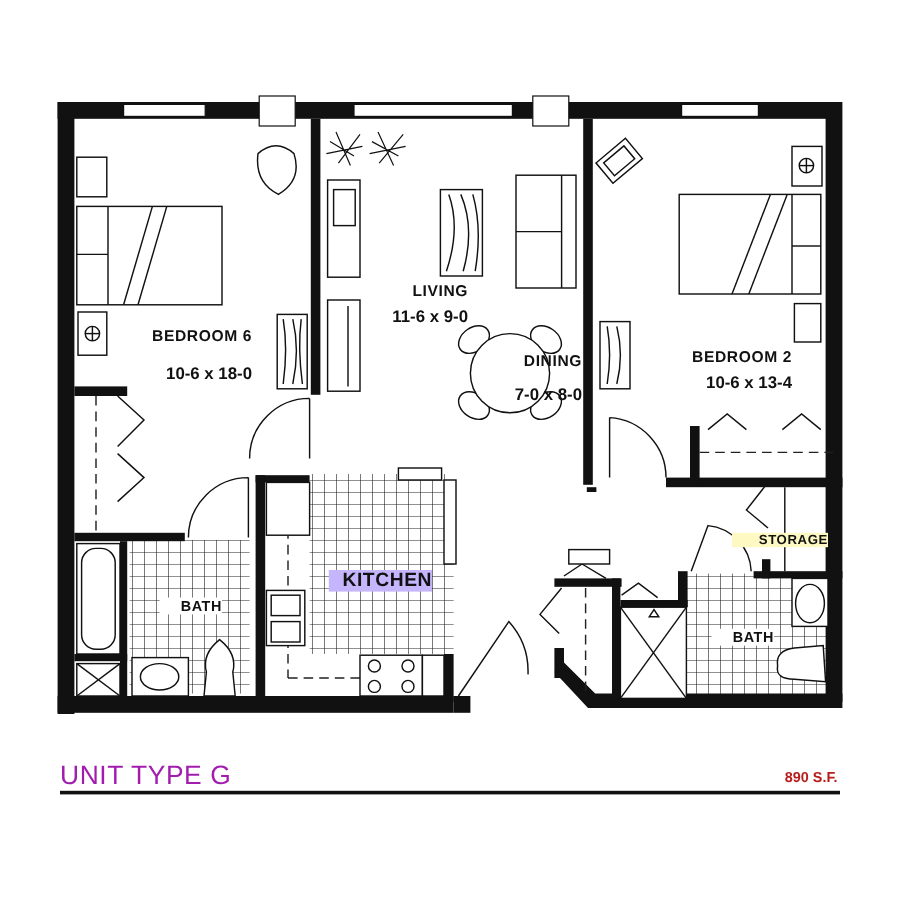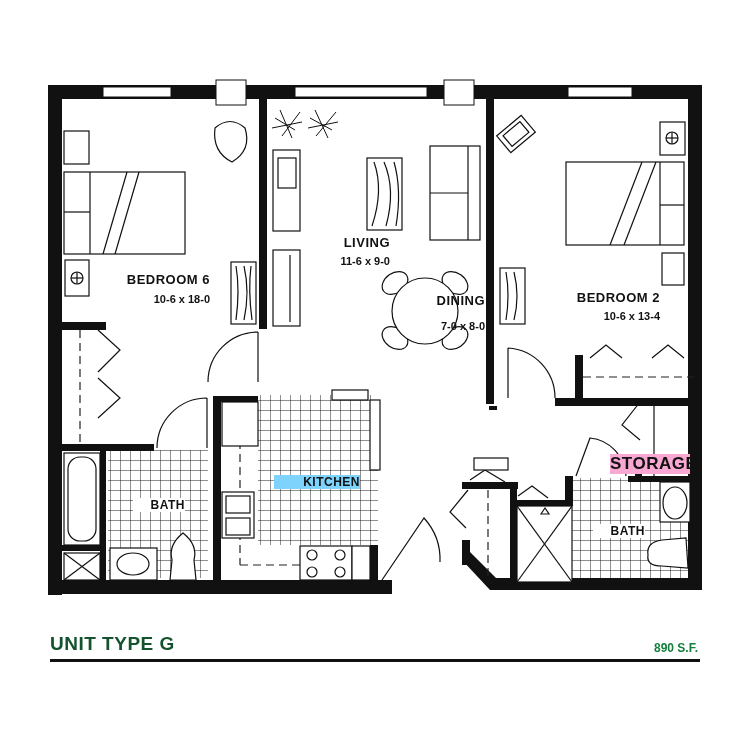--- a/index.html
+++ b/index.html
@@ -1,22 +1,22 @@
 <!DOCTYPE html>
 <html><head>
 <meta charset="utf-8">
 <style>
   html, body { margin: 0; padding: 0; background: #ffffff; }
   body { width: 750px; height: 750px; position: relative; overflow: hidden; font-family: "Liberation Sans", sans-serif; }
   #plan { position: absolute; left: 0; top: 0; }
   .lbl { position: absolute; font-family: "Liberation Sans", sans-serif; font-weight: bold; color: #111; text-align: right; white-space: nowrap; }
   .name { font-size: 13px; letter-spacing: 0.5px; }
-  .dim { font-size: 11px; }
-  .title { position: absolute; left: 50px; top: 633px; font-size: 19px; font-weight: bold; color: #14532d; letter-spacing: 0.5px; font-family: "Liberation Sans", sans-serif; }
-  .area { position: absolute; right: 52px; top: 641px; font-size: 12px; font-weight: bold; color: #15803d; font-family: "Liberation Sans", sans-serif; }
+  .dim { font-size: 14px; }
+  .title { position: absolute; left: 50px; top: 633px; font-size: 22px; font-weight: normal; color: #a21caf; letter-spacing: 0.5px; font-family: "Liberation Sans", sans-serif; }
+  .area { position: absolute; right: 52px; top: 641px; font-size: 12px; font-weight: bold; color: #b91c1c; font-family: "Liberation Sans", sans-serif; }
   .rule { position: absolute; left: 50px; top: 659px; width: 650px; height: 3px; background: #111; }
 </style>
 </head>
 <body>
 
 <svg id="plan" width="750" height="750" viewBox="0 0 750 750" xmlns="http://www.w3.org/2000/svg">
   <defs>
     <pattern id="tile" width="10" height="10" patternUnits="userSpaceOnUse">
       <rect width="10" height="10" fill="#fff"></rect>
       <path d="M10 0 L0 0 0 10" fill="none" stroke="#222" stroke-width="1"></path>
@@ -180,41 +180,41 @@
   </g>
 
   <g fill="#111">
     <rect x="489" y="406" width="8" height="4"></rect>
     <rect x="464" y="545" width="6" height="15"></rect>
   </g>
 </svg>
 
 <div class="lbl" style="left:100px; top:272px; width:110px;">
   <div class="name">BEDROOM 6</div>
-  <div class="dim" style="margin-top:6px;">10-6 x 18-0</div>
+  <div class="dim" style="margin-top:16px;">10-6 x 18-0</div>
 </div>
 
 <div class="lbl" style="left:300px; top:235px; width:90px;">
   <div class="name">LIVING</div>
   <div class="dim" style="margin-top:5px;">11-6 x 9-0</div>
 </div>
 
 <div class="lbl" style="left:403px; top:293px; width:82px;">
   <div class="name">DINING</div>
   <div class="dim" style="margin-top:12px;">7-0 x 8-0</div>
 </div>
 
 <div class="lbl" style="left:545px; top:290px; width:115px;">
   <div class="name">BEDROOM 2</div>
   <div class="dim" style="margin-top:5px;">10-6 x 13-4</div>
 </div>
 
-<div class="lbl name" style="left:274px; top:475px; width:86px; background:#7dd3fc; font-size:12px;">KITCHEN</div>
+<div class="lbl name" style="left:274px; top:475px; width:86px; background:#c4b5fd; font-size:16px;">KITCHEN</div>
 
 <div class="lbl name" style="left:133px; top:498px; width:52px; background:#fff; font-size:12px;">BATH</div>
 
 <div class="lbl name" style="left:593px; top:524px; width:52px; background:#fff; font-size:12px;">BATH</div>
 
-<div class="lbl name" style="left:610px; top:444px; width:80px; background:#f9a8d4; font-size:17px;margin-top:10px;">STORAGE</div>
+<div class="lbl name" style="left:610px; top:444px; width:80px; background:#fef9c3; font-size:11px;">STORAGE</div>
 
 <div class="title">UNIT TYPE G</div>
 <div class="area">890 S.F.</div>
 <div class="rule"></div>
 
 </body></html>

